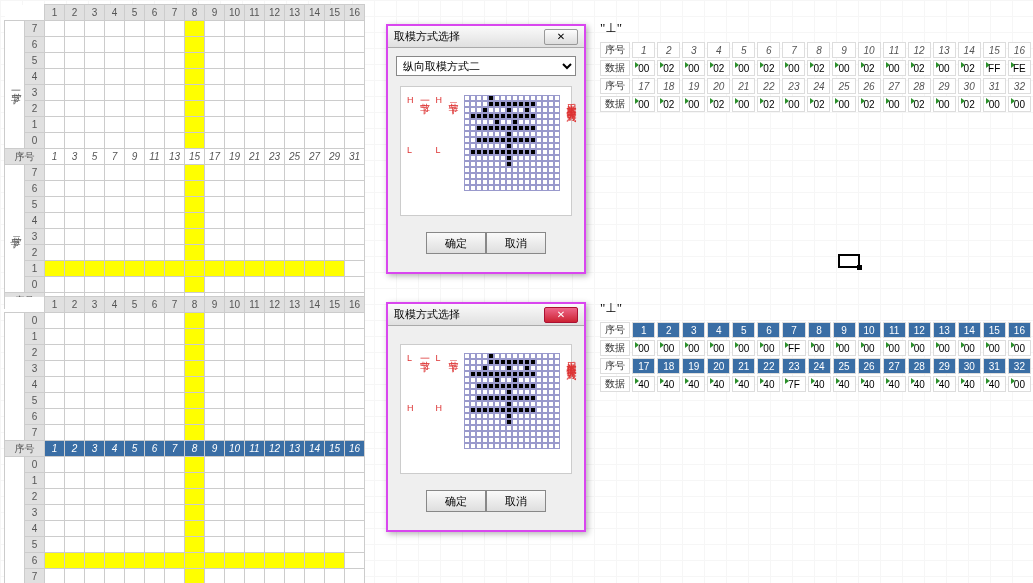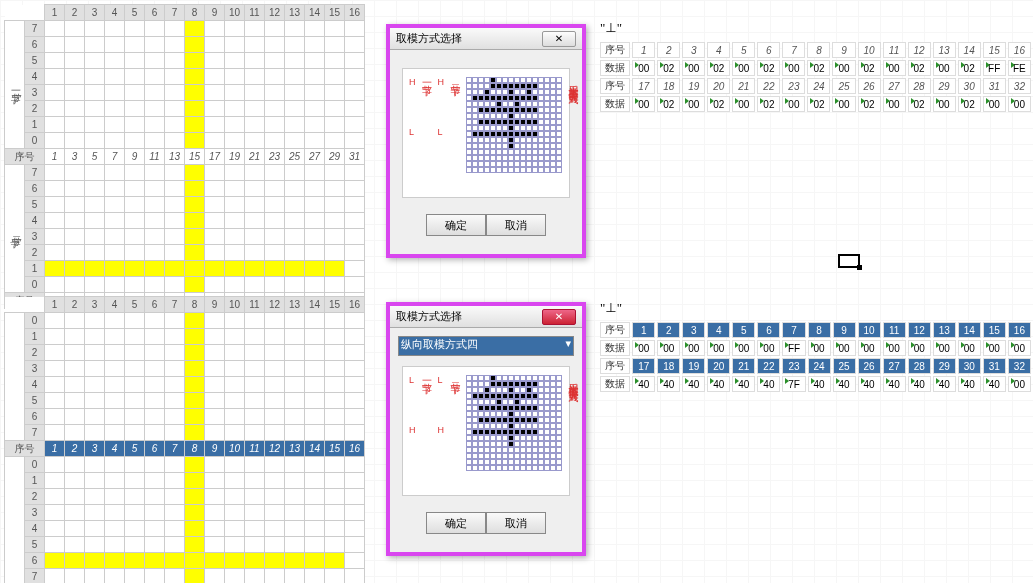--- a/index.html
+++ b/index.html
@@ -7,21 +7,21 @@
 .spreadsheet-bg{position:absolute;inset:0;background:linear-gradient(#eee 1px,transparent 1px) 0 0/100% 16px,linear-gradient(90deg,#eee 1px,transparent 1px) 0 0/22px 100%;opacity:.5}
 
 .grid{position:absolute;border-collapse:collapse}
 .grid td{border:1px solid #ccc;width:20px;height:16px;text-align:center;font-style:italic;color:#555;font-size:10px;background:#fff}
 .grid td.lbl{background:#e0e0e0;color:#555;font-style:normal}
 .grid td.gap{background:#fff;border:none}
 .grid td.yellow{background:#ffff00}
 .grid td.blue{background:#3a6ea5;color:#fff;font-style:italic}
 .vtxt{background:#c8c8c8;writing-mode:vertical-rl;text-align:center;color:#666;font-size:11px;padding:2px 0}
 
-.dialog{position:absolute;width:200px;background:#efefef;border:4px solid #d946ef;box-shadow:2px 2px 6px rgba(0,0,0,.3)}
+.dialog{position:absolute;width:200px;background:#efefef;border:2px solid #d946ef;box-shadow:2px 2px 6px rgba(0,0,0,.3)}
 .dlg-title{height:22px;background:linear-gradient(#fafafa,#e0e0e0);border-bottom:1px solid #aaa;display:flex;align-items:center;padding:0 6px;font-size:11px}
 .dlg-title .close{margin-left:auto;border:1px solid #999;border-radius:2px;width:34px;height:16px;display:flex;align-items:center;justify-content:center;background:linear-gradient(#fdfdfd,#ddd);font-size:10px;cursor:pointer}
 .dlg-title .close.red{background:linear-gradient(#e68,#c23);color:#fff;border-color:#a13}
 .dlg-body{padding:8px}
 .dlg-select{width:100%;height:20px;border:1px solid #888;background:#fff;font-size:11px;padding:0 2px}
 .dlg-select.sel{background:#3a6ea5;color:#fff}
 .preview{border:1px solid #ccc;background:#fff;height:130px;margin:10px 4px;padding:8px 6px;display:flex;align-items:flex-start;gap:4px;font-size:10px}
 .prev-axis{writing-mode:vertical-rl;color:#d33;font-size:10px}
 .prev-pixgrid{display:grid;grid-template-columns:repeat(16,6px);grid-template-rows:repeat(16,6px);gap:0}
 .prev-pixgrid .p{border:.5px solid #99c;background:#fff}
@@ -762,20 +762,23 @@
       </tr>
     </tbody>
 </table>
 
 <div class="dialog" style="left:386px;top:24px">
   <div class="dlg-title">
     <span>取模方式选择</span>
     <span class="close">✕</span>
   </div>
   <div class="dlg-body">
+    <select class="dlg-select">
+      <option>纵向取模方式二</option>
+    </select>
     <div class="preview">
       <div style="color:#d33;font-size:9px;display:flex;flex-direction:column;gap:40px">
           <span>H</span>
           <span>L</span>
         </div>
       <div class="prev-axis">字节一</div>
       <div style="color:#d33;font-size:9px;display:flex;flex-direction:column;gap:40px">
           <span>H</span>
           <span>L</span>
         </div>
@@ -1046,21 +1049,20 @@
     </div>
   </div>
 </div>
 
 <div class="dialog" style="left:386px;top:302px">
   <div class="dlg-title">
     <span>取模方式选择</span>
     <span class="close red">✕</span>
   </div>
   <div class="dlg-body">
-    <div class="dlg-select sel"><span>纵向取模方式四</span><span style="float:right">▾</span></div>
     <div class="preview">
       <div style="color:#d33;font-size:9px;display:flex;flex-direction:column;gap:40px">
           <span>L</span>
           <span>H</span>
         </div>
       <div class="prev-axis">字节一</div>
       <div style="color:#d33;font-size:9px;display:flex;flex-direction:column;gap:40px">
           <span>L</span>
           <span>H</span>
         </div>

